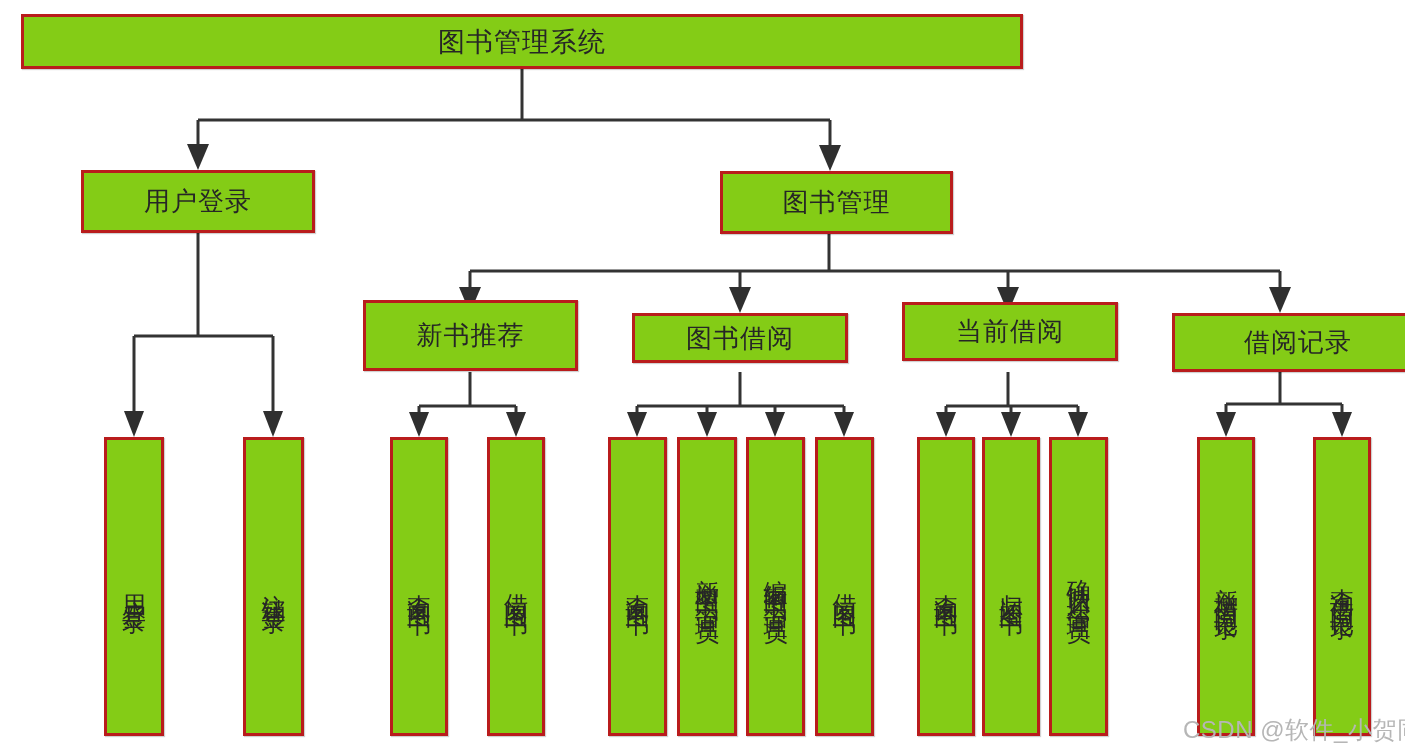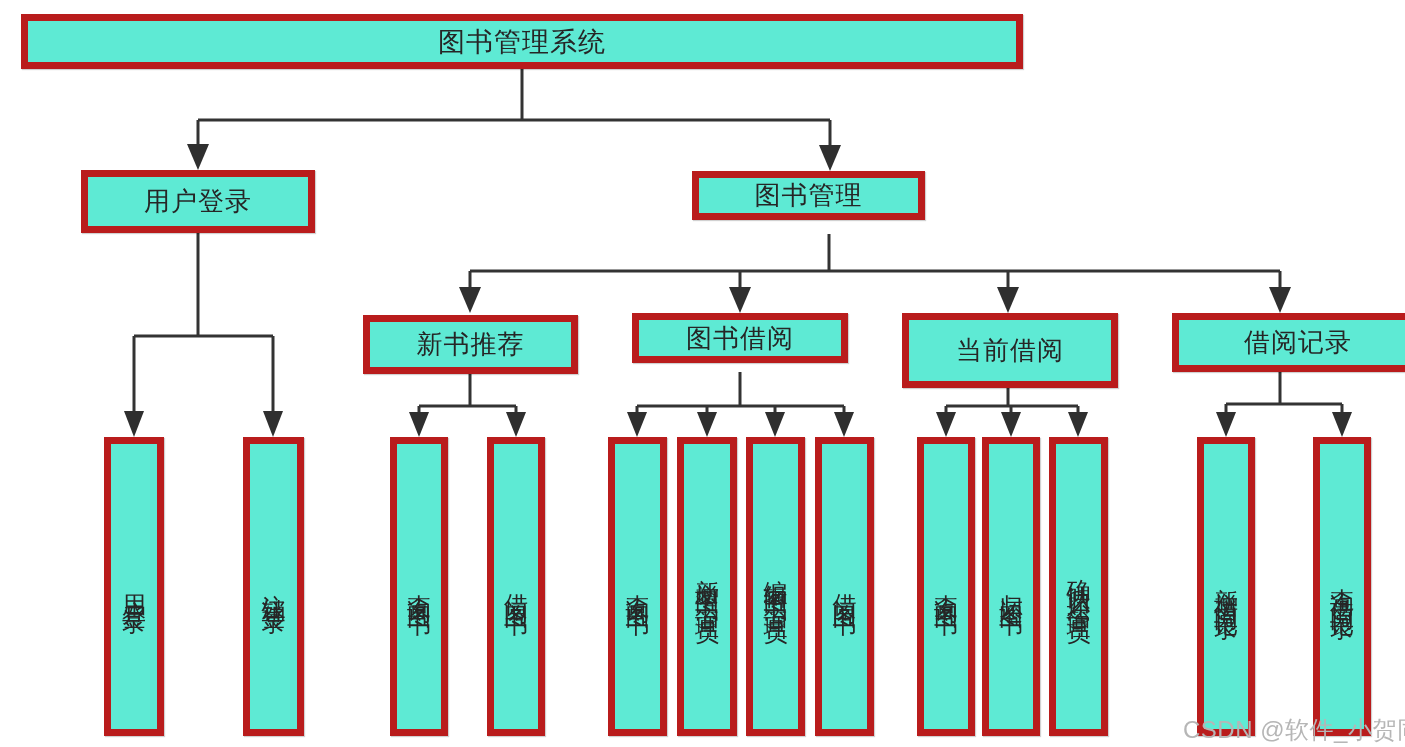--- a/index.html
+++ b/index.html
@@ -13,22 +13,22 @@
   }
   svg.connectors {
     position: absolute;
     left: 0; top: 0;
     width: 1405px; height: 747px;
     z-index: 1;
   }
   .node {
     position: absolute;
     box-sizing: border-box;
-    border: 7px solid #b91c1c;
-    background: #5eead4;
+    border: 3px solid #b91c1c;
+    background: #84cc16;
     display: flex;
     align-items: center;
     justify-content: center;
     color: #262626;
     z-index: 2;
     box-shadow: 1px 1px 1px rgba(0,0,0,0.18);
     text-align: right;
   }
   .hnode span {
     font-size: 26px;
@@ -133,31 +133,31 @@
     </g>
   </svg>
 
   <div class="node hnode root-node" style="left:21px;top:14px;width:1002px;height:55px">
     <span>图书管理系统</span>
   </div>
 
   <div class="node hnode" style="left:81px;top:170px;width:234px;height:63px">
     <span>用户登录</span>
   </div>
-  <div class="node hnode" style="left:692px;top:171px;width:233px;height:49px">
+  <div class="node hnode" style="left:720px;top:171px;width:233px;height:63px">
     <span>图书管理</span>
   </div>
 
-  <div class="node hnode" style="left:363px;top:315px;width:215px;height:59px">
+  <div class="node hnode" style="left:363px;top:300px;width:215px;height:71px">
     <span>新书推荐</span>
   </div>
   <div class="node hnode" style="left:632px;top:313px;width:216px;height:50px">
     <span>图书借阅</span>
   </div>
-  <div class="node hnode" style="left:902px;top:313px;width:216px;height:75px">
+  <div class="node hnode" style="left:902px;top:302px;width:216px;height:59px">
     <span>当前借阅</span>
   </div>
   <div class="node hnode" style="left:1172px;top:313px;width:252px;height:59px">
     <span>借阅记录</span>
   </div>
 
   <div class="node vnode" style="left:104px;top:437px;width:60px;height:299px">
     <span>用户登录</span>
   </div>
   <div class="node vnode" style="left:243px;top:437px;width:61px;height:299px">

